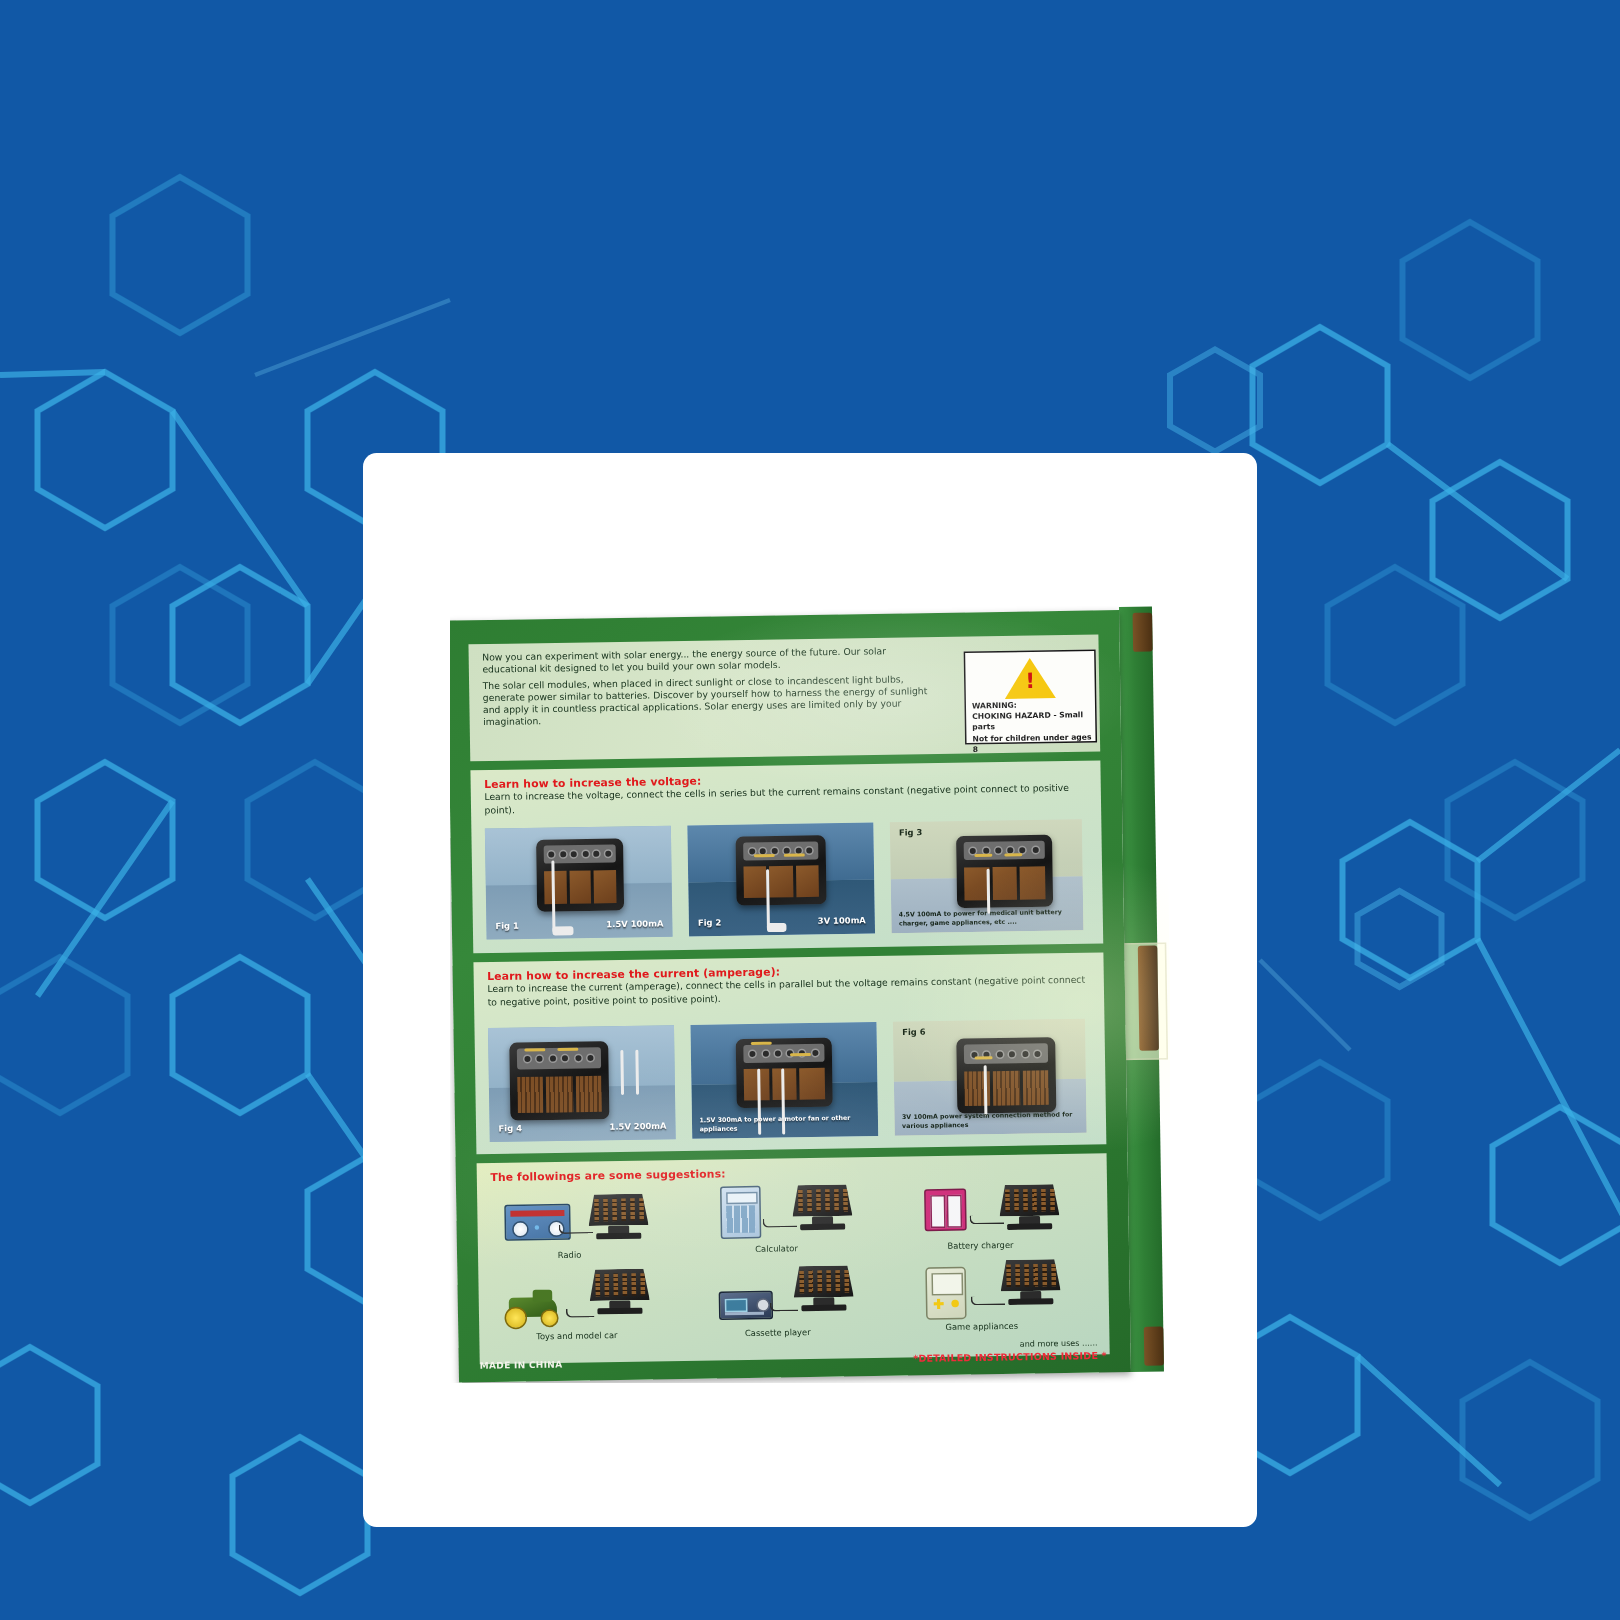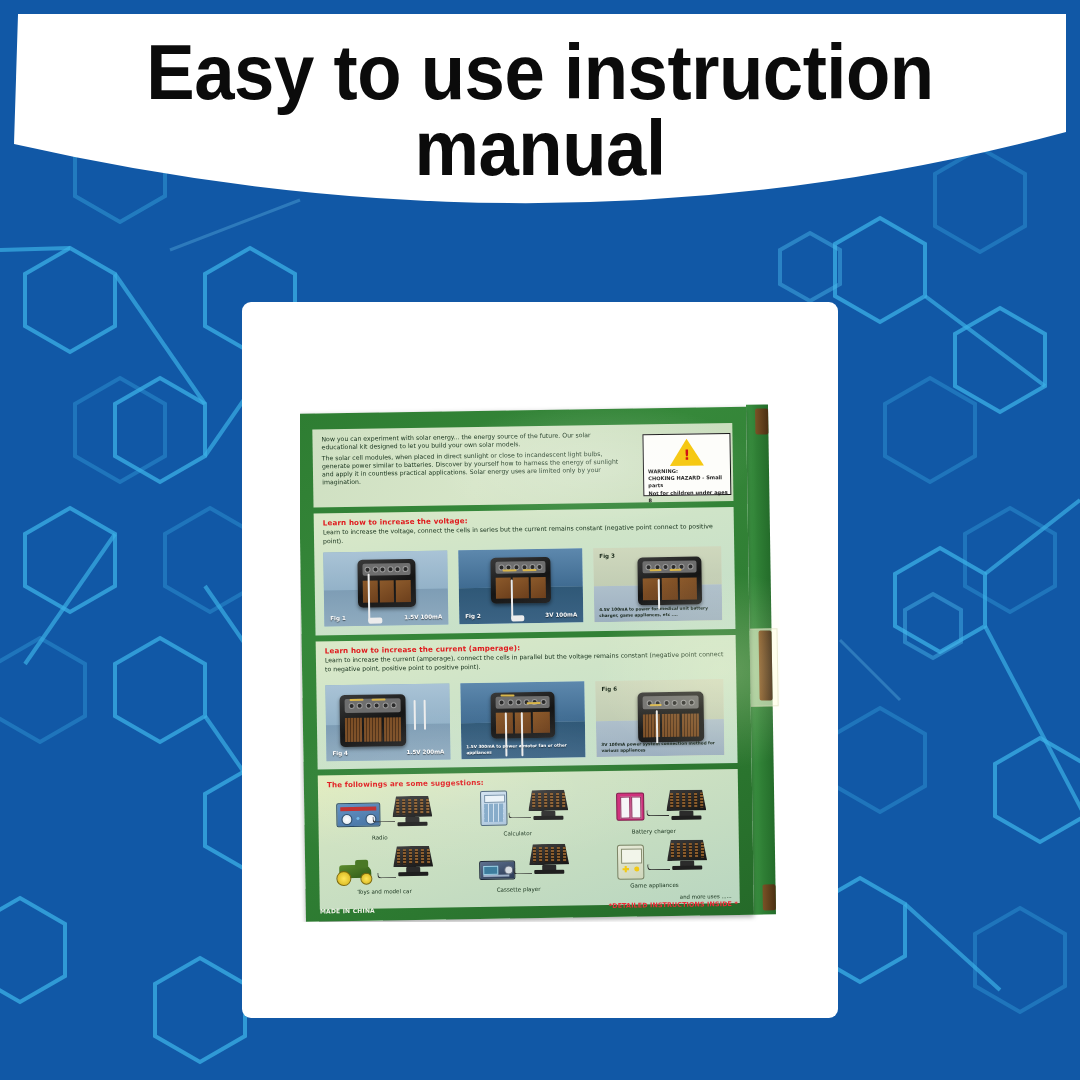--- a/index.html
+++ b/index.html
@@ -317,26 +317,20 @@
       <path d="M360,640 L470,690"></path>
       <path d="M840,640 L900,700"></path>
     </g>
     <g opacity="0.45">
       <polygon points="780,250 810,233 840,250 840,284 810,301 780,284" fill="none" stroke="#49b8ea" stroke-width="4"></polygon>
       <polygon points="280,760 308,744 336,760 336,792 308,808 280,792" fill="none" stroke="#49b8ea" stroke-width="4"></polygon>
       <polygon points="905,610 933,594 961,610 961,642 933,658 905,642" fill="none" stroke="#49b8ea" stroke-width="4"></polygon>
     </g>
   </svg>
 
-  <div class="header-wrap">
-    <svg class="header-svg" width="1080" height="260" viewBox="0 0 1080 260" xmlns="http://www.w3.org/2000/svg">
-      <path d="M18,14 L1066,14 L1066,132 Q560,268 14,144 Z" fill="#ffffff"></path>
-    </svg>
-    <div class="header-title">Easy to use instruction manual</div>
-  </div>
 
   <div class="photo-card">
 
     <div class="box-photo">
       <div class="box-rot">
 
         <div class="spine"></div>
         <div class="spine-tape"></div>
         <div class="flap top"></div>
         <div class="flap mid"></div>

